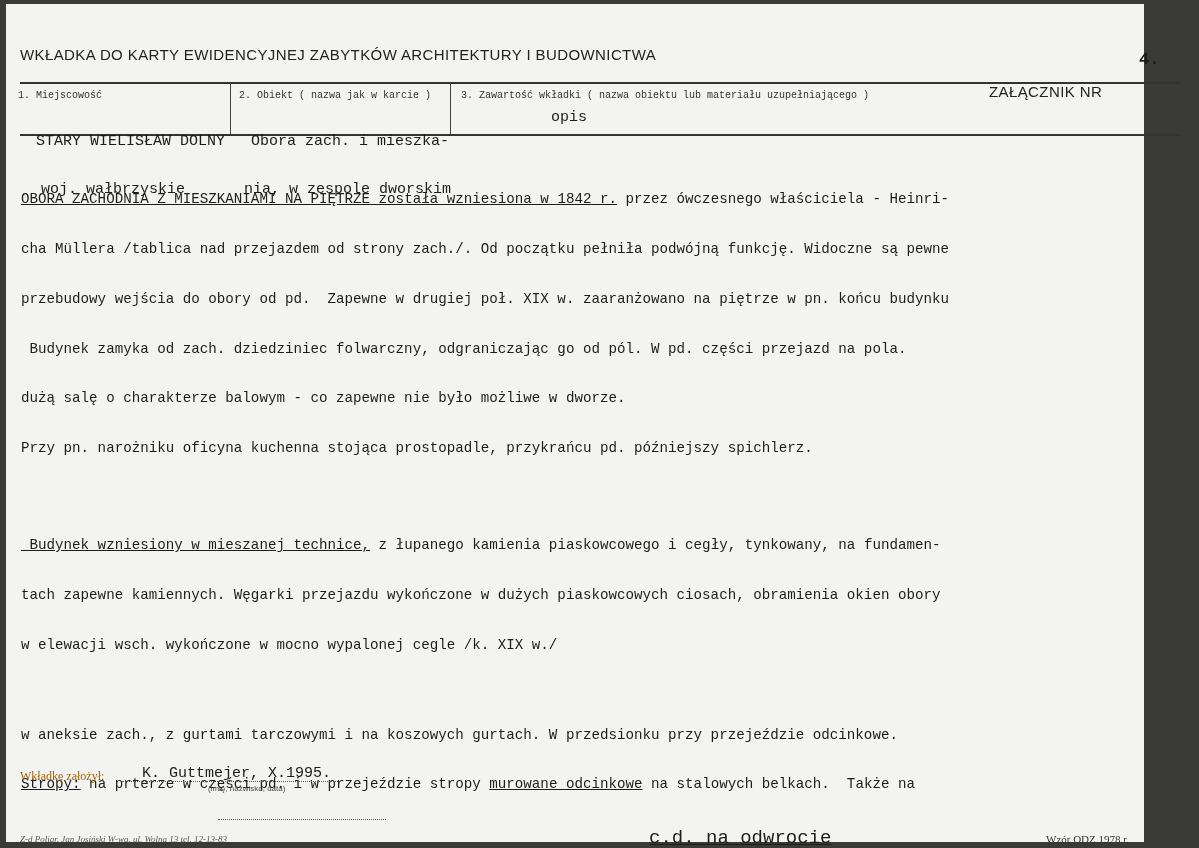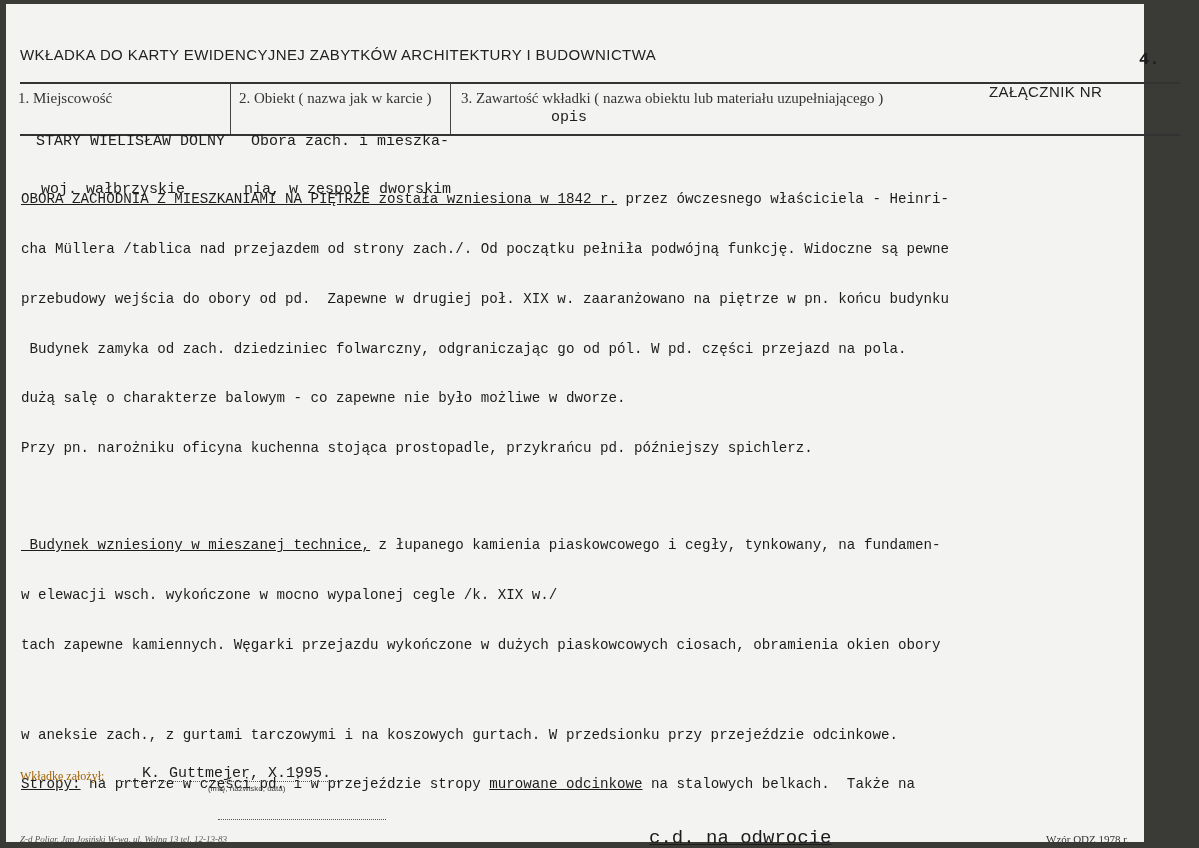--- a/index.html
+++ b/index.html
@@ -6,21 +6,21 @@
   body{width:1199px;height:848px;background:#3a3a36;position:relative;overflow:hidden;}
   .sheet{position:absolute;left:6px;top:4px;width:1138px;height:838px;background:#f3f4f2;}
   .sans{font-family:"Liberation Sans",sans-serif;}
   .serif{font-family:"Liberation Serif",serif;}
   .mono{font-family:"Liberation Mono",monospace;color:#1c1c1c;}
   .title{position:absolute;left:14px;top:42px;font-size:15px;letter-spacing:0.4px;color:#222;}
   .annex{position:absolute;left:983px;top:42px;font-size:15px;letter-spacing:0.4px;color:#222;margin-top:37px;}
   .annex-num{position:absolute;left:1133px;top:46px;font-size:17px;font-weight:bold;}
   .rule{position:absolute;height:2px;background:#333;}
   .vline{position:absolute;width:1px;background:#444;}
-  .field-label{position:absolute;font-size:15px;color:#333;}
+  .field-label{position:absolute;font-size:10px;color:#333;font-family:Liberation Mono, monospace;}
   .field-val{position:absolute;font-size:15px;line-height:16px;white-space:pre;}
   .body{position:absolute;left:15px;top:154px;width:1170px;font-size:14.2px;line-height:16.6px;white-space:pre;}
   .body p{margin:0;}
   .gap{height:7px;}
   .u{text-decoration:underline;}
   .footer-label{position:absolute;font-size:12px;color:#a16207;}
   .footer-small{position:absolute;font-size:8px;color:#444;}
   .sig{position:absolute;font-size:15px;}
   .dots{position:absolute;border-bottom:1px dotted #555;}
   .printer{position:absolute;left:14px;top:830px;font-size:9px;font-style:italic;color:#555;}
@@ -58,22 +58,22 @@
 
   <div class="body mono">
     <p><span class="u">OBORA ZACHODNIA Z MIESZKANIAMI NA PIĘTRZE</span><span class="u"> została wzniesiona w 1842 r.</span><span> przez ówczesnego właściciela - Heinri-</span></p>
     <p>cha Müllera /tablica nad przejazdem od strony zach./. Od początku pełniła podwójną funkcję. Widoczne są pewne</p>
     <p>przebudowy wejścia do obory od pd.  Zapewne w drugiej poł. XIX w. zaaranżowano na piętrze w pn. końcu budynku</p>
     <p> Budynek zamyka od zach. dziedziniec folwarczny, odgraniczając go od pól. W pd. części przejazd na pola.</p>
     <p>dużą salę o charakterze balowym - co zapewne nie było możliwe w dworze.</p>
     <p>Przy pn. narożniku oficyna kuchenna stojąca prostopadle, przykrańcu pd. późniejszy spichlerz.</p>
     <div class="gap" style="height:14px;"></div>
     <p><span class="u"> Budynek wzniesiony w mieszanej technice,</span><span> z łupanego kamienia piaskowcowego i cegły, tynkowany, na fundamen-</span></p>
+    <p>tach zapewne kamiennych. Węgarki przejazdu wykończone w dużych piaskowcowych ciosach, obramienia okien obory</p>
     <p>w elewacji wsch. wykończone w mocno wypalonej cegle /k. XIX w./</p>
-    <p>tach zapewne kamiennych. Węgarki przejazdu wykończone w dużych piaskowcowych ciosach, obramienia okien obory</p>
     <div class="gap"></div>
     <p>w aneksie zach., z gurtami tarczowymi i na koszowych gurtach. W przedsionku przy przejeździe odcinkowe.</p>
     <p><span class="u">Stropy:</span><span> na prterze w części pd. i w przejeździe stropy </span><span class="u">murowane odcinkowe</span><span> na stalowych belkach.  Także na</span></p>
     
     
     
     
     
     
     

